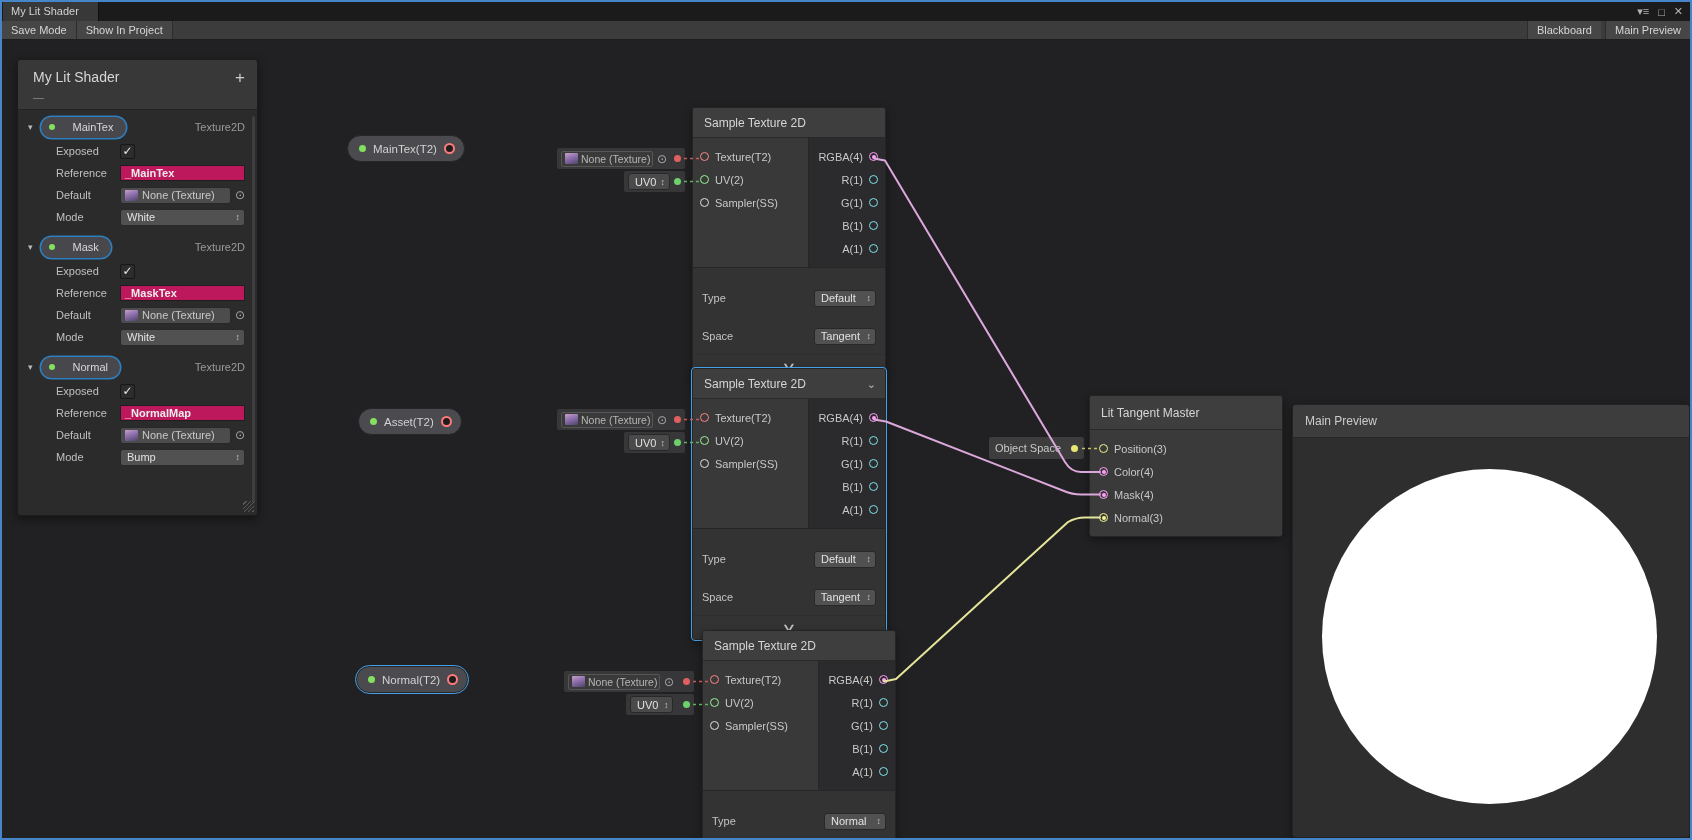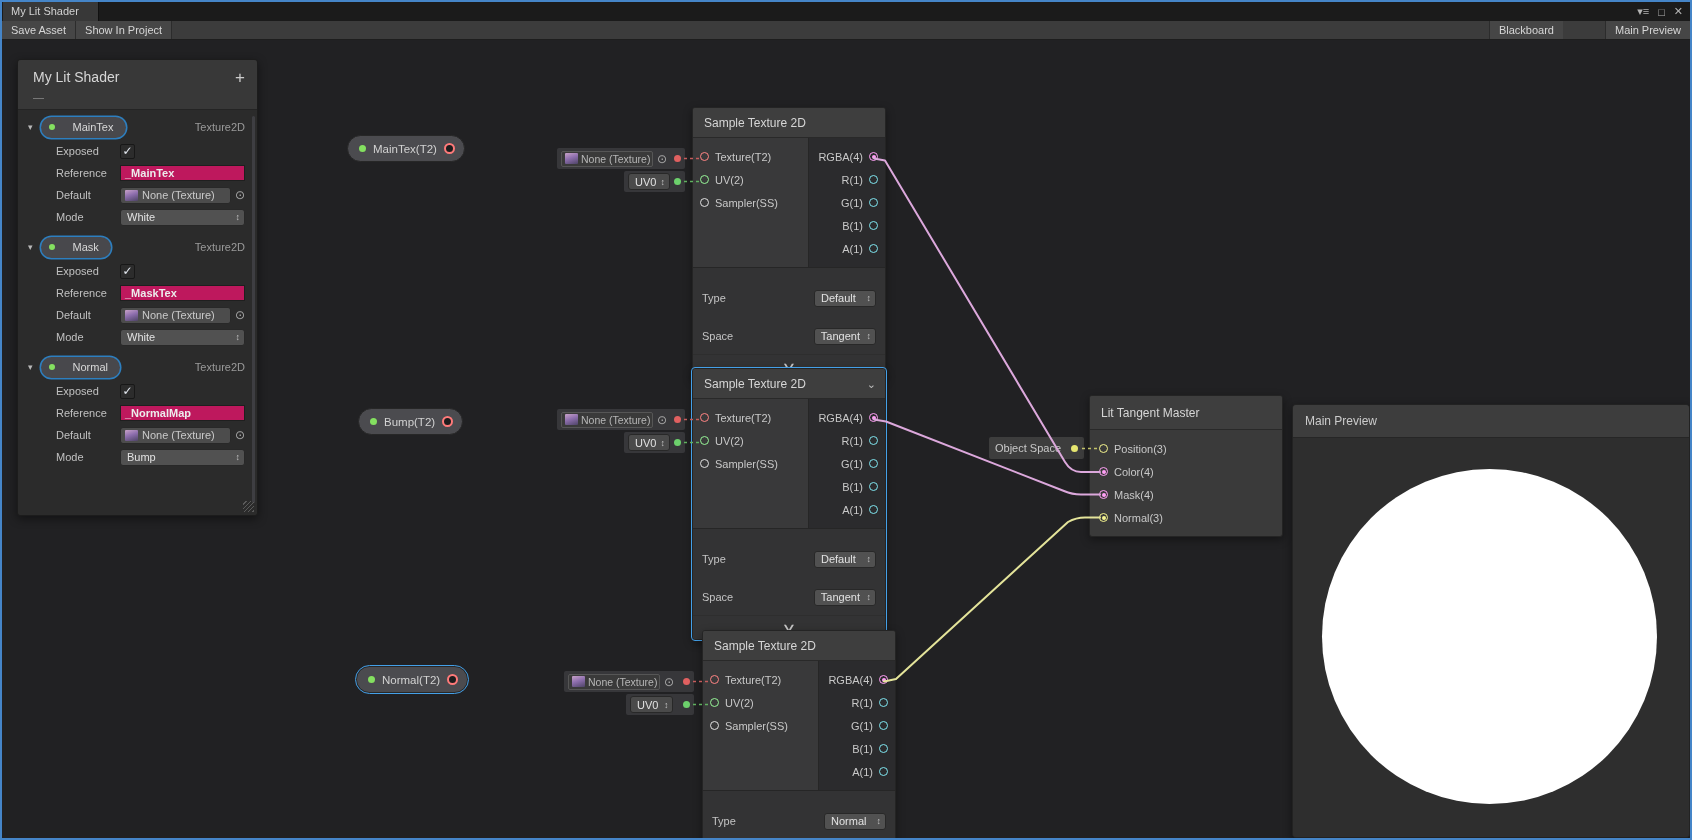--- a/index.html
+++ b/index.html
@@ -13,21 +13,21 @@
   
   .titlebar{position:absolute;top:0;left:0;right:0;height:19px;background:#1b1b1b;z-index:50;}
   .tab{position:absolute;left:1px;top:0;height:19px;min-width:96px;background:#383838;
        color:#d2d2d2;font-size:11px;line-height:19px;padding:0 14px 0 8px;border-right:1px solid #111;}
   .win-icons{position:absolute;right:7px;top:0;height:19px;display:flex;gap:9px;align-items:center;color:#b4b4b4;font-size:11px;}
   .win-icons span{cursor:default;}
   .toolbar{position:absolute;top:19px;left:0;right:0;height:19px;background:#3c3c3c;
            border-bottom:1px solid #1e1e1e;display:flex;align-items:stretch;z-index:50;}
   .tbtn{height:100%;line-height:18px;padding:0 9px;font-size:11px;color:#d6d6d6;background:#464646;
         border-right:1px solid #2c2c2c;cursor:default;}
-  .tb-right{margin-left:auto;display:flex;gap:38px;}
+  .tb-right{margin-left:auto;display:flex;}
   .tb-right .tbtn{border-left:1px solid #2c2c2c;border-right:none;margin-left:4px;}
   .graph{position:absolute;left:0;top:39px;right:0;bottom:0;background:#212123;}
 
   
   .nhdr{height:30px;line-height:30px;padding:0 11px;background:#3e3e3e;color:#d6d6d6;
         font-size:12px;border-bottom:1px solid #292929;border-radius:2px 2px 0 0;position:relative;}
   .hdr-chev{position:absolute;right:9px;top:0;color:#bdbdbd;font-size:11px;}
   .prow{height:23px;display:flex;align-items:center;gap:6px;padding:0 7px;font-size:11px;color:#c8c8c8;}
   .prow.out{justify-content:flex-end;}
   .port{width:9px;height:9px;border-radius:50%;border:1.5px solid var(--c,#ccc);flex:none;position:relative;background:transparent;}
@@ -142,38 +142,38 @@
       <span>My Lit Shader</span>
     </div>
     <div class="win-icons">
       <span>▾≡</span>
       <span>□</span>
       <span>✕</span>
     </div>
   </div>
 
   <div class="toolbar">
-    <div class="tbtn">Save Asset</div>
+    <div class="tbtn">Save Mode</div>
     <div class="tbtn">Show In Project</div>
     <div class="tb-right">
       <div class="tbtn">Blackboard</div>
       <div class="tbtn">Main Preview</div>
     </div>
   </div>
 
   <div class="graph"></div>
 
   <div class="gpill" style="left:345px;top:133px;">
     <span class="gdot"></span>
     <span>MainTex(T2)</span>
     <span class="pill-port"></span>
   </div>
   <div class="gpill" style="left:356px;top:406px;">
     <span class="gdot"></span>
-    <span>Bump(T2)</span>
+    <span>Asset(T2)</span>
     <span class="pill-port"></span>
   </div>
   <div class="gpill selected" style="left:354px;top:664px;">
     <span class="gdot"></span>
     <span>Normal(T2)</span>
     <span class="pill-port"></span>
   </div>
 
   <div class="strip" style="left:555px;top:146px;width:128px;">
     <span class="obj-field">

